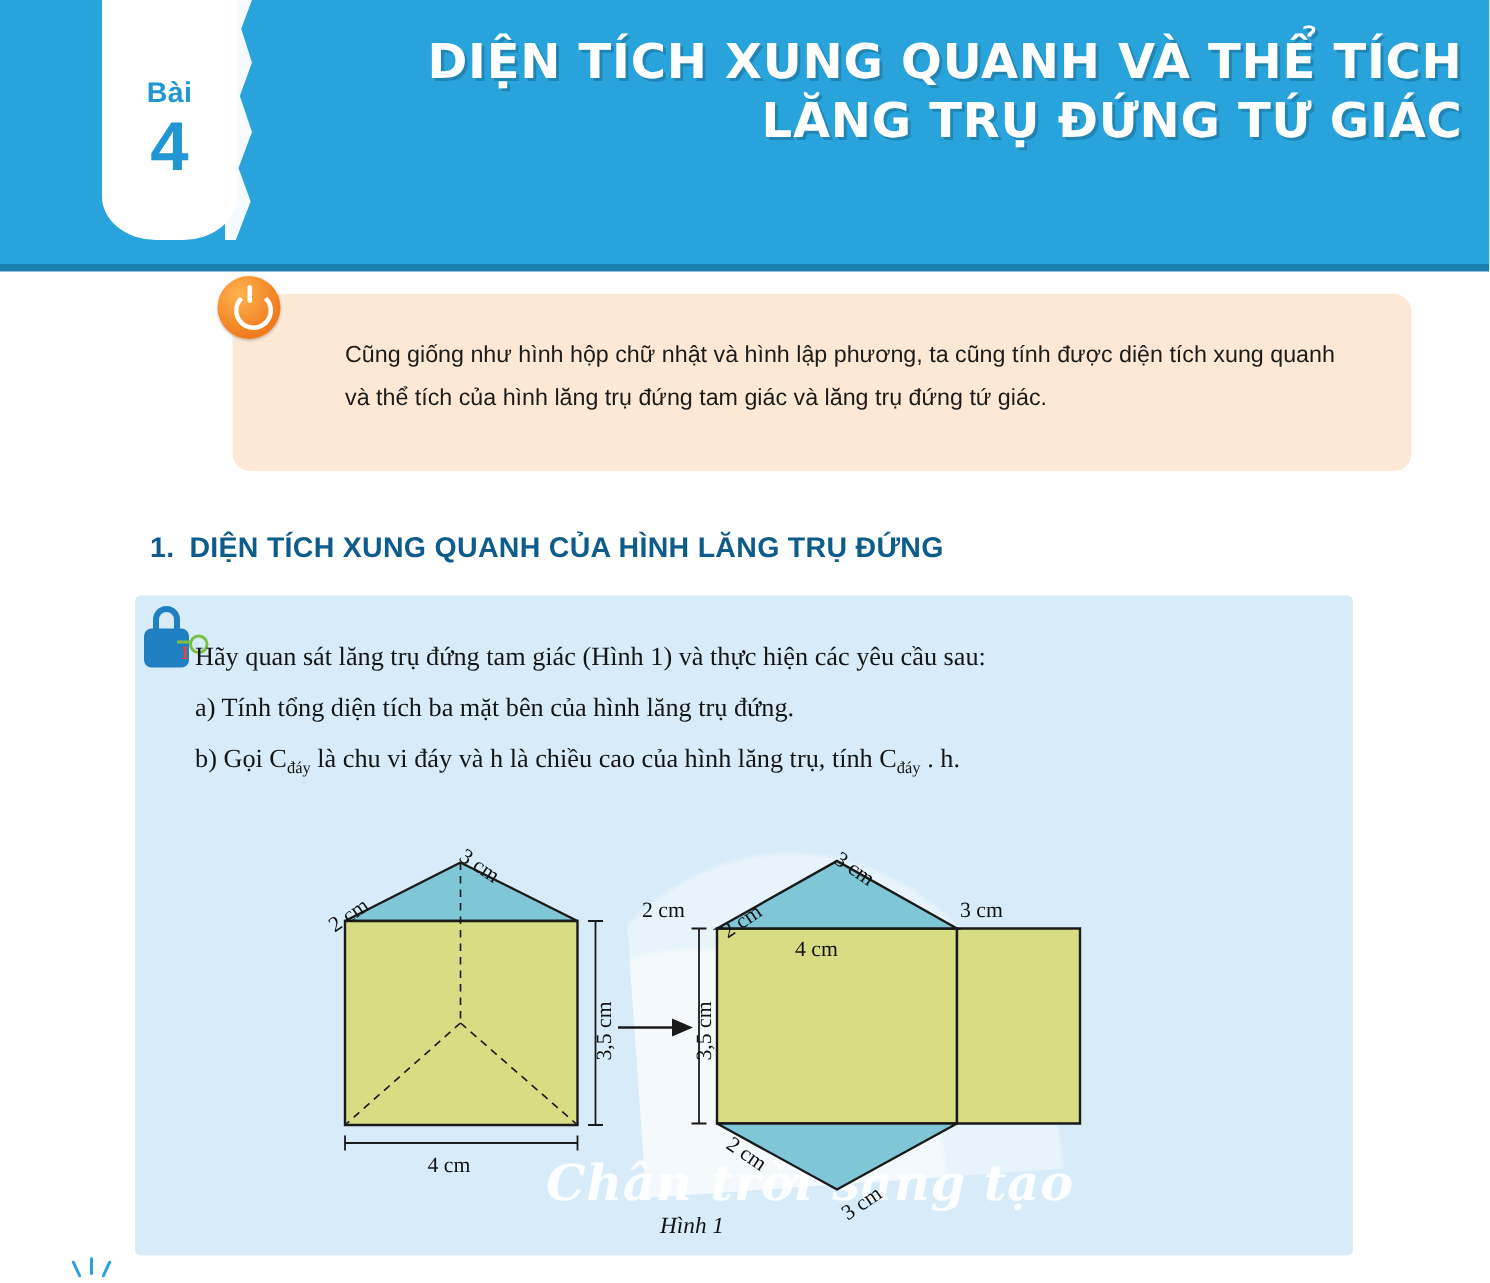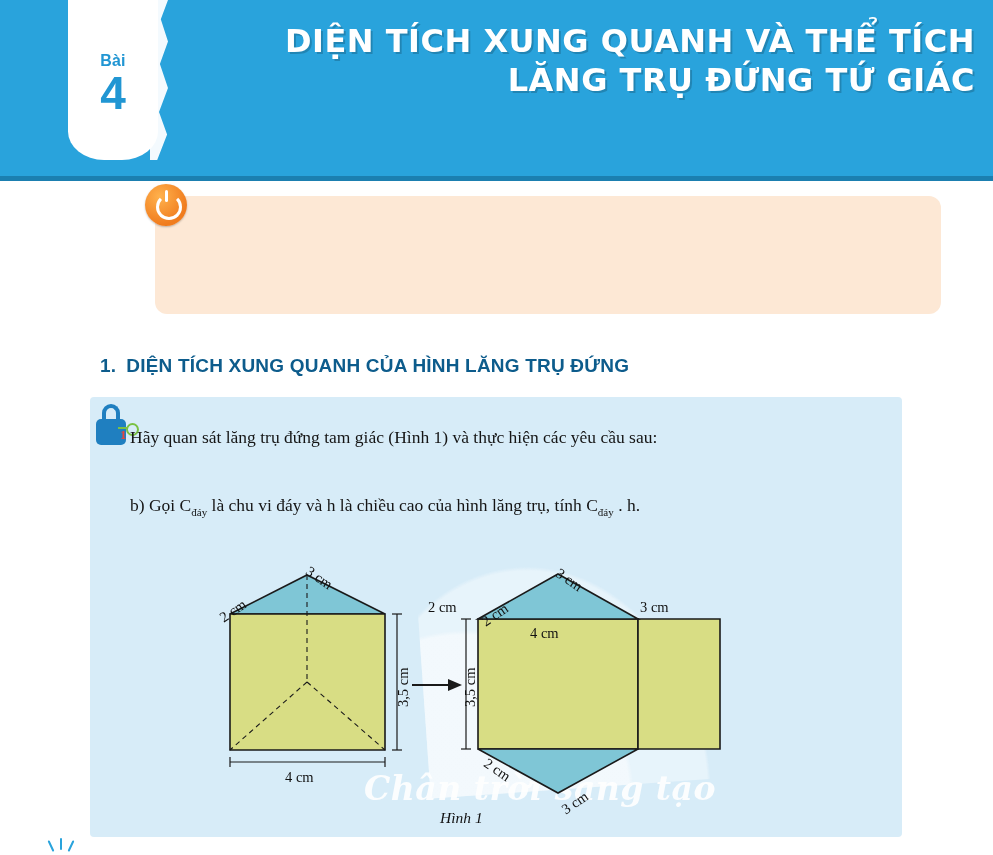--- a/index.html
+++ b/index.html
@@ -23,21 +23,21 @@
   }
   .lesson-badge {
     position:absolute; left:68px; top:0px; width:90px; height:160px;
     background:#ffffff;
     color:#2196d3;
     text-align:center;
     border-bottom-left-radius: 40% 18%;
     border-bottom-right-radius: 40% 18%;
   }
   .lesson-badge .bai {
-    font-size:16px; font-weight:bold; margin-top:52px; letter-spacing:.2px;
+    font-size:19px; font-weight:bold; margin-top:52px; letter-spacing:.2px;
     color:#2196d3;
   }
   .lesson-badge .num {
     font-size:46px; font-weight:bold; line-height:42px; margin-top:2px;
     color:#2196d3;
   }
   .badge-torn {
     position:absolute; left:150px; top:0; width:18px; height:160px;
     background: #ffffff;
     clip-path: polygon(0 0, 100% 0, 60% 12%, 100% 26%, 55% 40%, 100% 55%, 50% 70%, 95% 84%, 40% 100%, 0 100%);
@@ -202,20 +202,21 @@
 </div>
 <div class="badge-torn"></div>
 
 <div class="banner-title">
   <div>DIỆN TÍCH XUNG QUANH VÀ THỂ TÍCH</div>
   <div>LĂNG TRỤ ĐỨNG TỨ GIÁC</div>
 </div>
 
 <div class="callout">
   <div class="power-icon"></div>
+  <div class="callout-text">Cũng giống như hình hộp chữ nhật và hình lập phương, ta cũng tính được diện tích xung quanh và thể tích của hình lăng trụ đứng tam giác và lăng trụ đứng tứ giác.</div>
 </div>
 
 <div class="section-head">
   <span class="num">1.</span><span>DIỆN TÍCH XUNG QUANH CỦA HÌNH LĂNG TRỤ ĐỨNG</span>
 </div>
 
 <div class="panel">
 
   <div class="watermark">
     <div class="wm-fan"></div>
@@ -223,20 +224,21 @@
   </div>
 
   <div class="lock-icon">
     <div class="shackle"></div>
     <div class="body"></div>
     <div class="key"></div>
   </div>
   <div class="lock-num">1</div>
 
   <div class="q-line q0">Hãy quan sát lăng trụ đứng tam giác (Hình 1) và thực hiện các yêu cầu sau:</div>
+  <div class="q-line q1">a) Tính tổng diện tích ba mặt bên của hình lăng trụ đứng.</div>
   <div class="q-line q2"><span>b) Gọi C</span><sub>đáy</sub><span> là chu vi đáy và h là chiều cao của hình lăng trụ, tính C</span><sub>đáy</sub><span> . h.</span></div>
 
   <div class="figure">
     <svg width="620" height="270" viewBox="0 0 620 270">
 
       <polygon points="30,57 107,18 185,57" fill="#7fc6d6" stroke="#1a1a1a" stroke-width="1.6"></polygon>
 
       <polygon points="30,57 185,57 185,193 30,193" fill="#d8dd84" stroke="#1a1a1a" stroke-width="1.6"></polygon>
 
       <line x1="107" y1="18" x2="107" y2="125" stroke="#1a1a1a" stroke-width="1.1" stroke-dasharray="5,4"></line>

